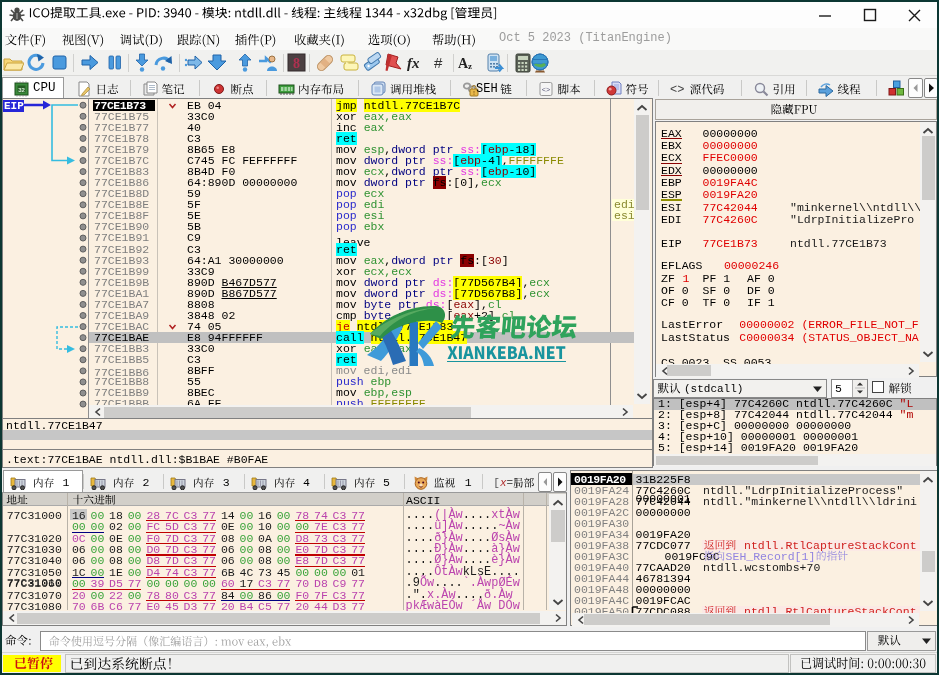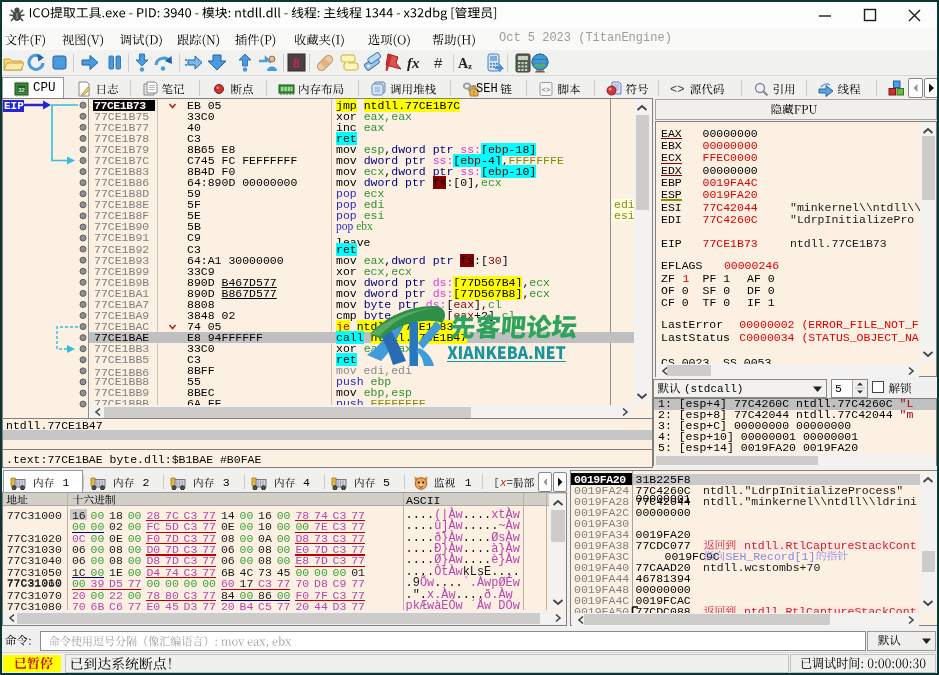--- a/index.html
+++ b/index.html
@@ -352,21 +352,21 @@
     <circle cx="83" cy="272.88" r="3" fill="#8f8f8f" stroke="#5e5e5e" stroke-width="1"></circle>
     <circle cx="83" cy="283.95" r="3" fill="#8f8f8f" stroke="#5e5e5e" stroke-width="1"></circle>
     <circle cx="83" cy="295.02" r="3" fill="#8f8f8f" stroke="#5e5e5e" stroke-width="1"></circle>
     <circle cx="83" cy="306.09" r="3" fill="#8f8f8f" stroke="#5e5e5e" stroke-width="1"></circle>
   </svg>
 <div class="abs" style="left:92.5px;top:99.6px;width:62px;height:11.2px;background:#000;"></div>
 <div class="m" style="left:94px;top:99.6px;color:#fff;font-weight:bold;letter-spacing:-0.45px;">77CE1B73</div>
 <svg class="abs" style="left:168px;top:100.6px" width="10" height="10">
     <path d="M1.5 3 L4.5 6.5 L7.5 3" stroke="#b02020" stroke-width="1.5" fill="none"></path>
   </svg>
-<div class="m" style="left:187px;top:99.6px;color:#000;">EB 05</div>
+<div class="m" style="left:187px;top:99.6px;color:#000;">EB 04</div>
 <div class="m" style="left:336px;top:99.6px;"><span style="background:#ffff00;color:#000000">jmp</span><span style="color:#000000"> </span><span style="background:#ffff00;color:#000000">ntdll.77CE1B7C</span></div>
 <div class="m" style="left:94px;top:110.67px;color:#7f7f7f;">77CE1B75</div>
 <div class="m" style="left:187px;top:110.67px;color:#000;">33C0</div>
 <div class="m" style="left:336px;top:110.67px;"><span style="color:#000000">xor</span><span style="color:#000000"> </span><span style="color:#2f9232">eax</span><span style="color:#2f9232">,</span><span style="color:#2f9232">eax</span></div>
 <div class="m" style="left:94px;top:121.74px;color:#7f7f7f;">77CE1B77</div>
 <div class="m" style="left:187px;top:121.74px;color:#000;">40</div>
 <div class="m" style="left:336px;top:121.74px;"><span style="color:#000000">inc</span><span style="color:#000000"> </span><span style="color:#2f9232">eax</span></div>
 <div class="m" style="left:94px;top:132.81px;color:#7f7f7f;">77CE1B78</div>
 <div class="m" style="left:187px;top:132.81px;color:#000;">C3</div>
 <div class="m" style="left:336px;top:132.81px;"><span style="background:#00ffff;color:#000000">ret</span></div>
@@ -390,21 +390,21 @@
 <div class="m" style="left:336px;top:199.23px;"><span style="color:#2a2acc">pop</span><span style="color:#000000"> </span><span style="color:#2f9232">edi</span></div>
 <div class="abs" style="left:611.5px;top:199.23px;width:23px;height:11px;background:#ffffd8;"></div>
 <div class="m" style="left:614px;top:199.23px;color:#8a8a30;">edi</div>
 <div class="m" style="left:94px;top:210.3px;color:#7f7f7f;">77CE1B8F</div>
 <div class="m" style="left:187px;top:210.3px;color:#000;">5E</div>
 <div class="m" style="left:336px;top:210.3px;"><span style="color:#2a2acc">pop</span><span style="color:#000000"> </span><span style="color:#2f9232">esi</span></div>
 <div class="abs" style="left:611.5px;top:210.3px;width:23px;height:11px;background:#ffffd8;"></div>
 <div class="m" style="left:614px;top:210.3px;color:#8a8a30;">esi</div>
 <div class="m" style="left:94px;top:221.37px;color:#7f7f7f;">77CE1B90</div>
 <div class="m" style="left:187px;top:221.37px;color:#000;">5B</div>
-<div class="m" style="left:336px;top:221.37px;font-family:Liberation Serif, serif;"><span style="color:#2a2acc">pop</span><span style="color:#000000"> </span><span style="color:#2f9232">ebx</span></div>
+<div class="m" style="left:336px;top:221.37px;"><span style="color:#2a2acc">pop</span><span style="color:#000000"> </span><span style="color:#2f9232">ebx</span></div>
 <div class="m" style="left:94px;top:232.44px;color:#7f7f7f;">77CE1B91</div>
 <div class="m" style="left:187px;top:232.44px;color:#000;">C9</div>
 <div class="m" style="left:336px;top:237px;"><span style="color:#000000">leave</span></div>
 <div class="m" style="left:94px;top:243.51px;color:#7f7f7f;">77CE1B92</div>
 <div class="m" style="left:187px;top:243.51px;color:#000;">C3</div>
 <div class="m" style="left:336px;top:243.51px;"><span style="background:#00ffff;color:#000000">ret</span></div>
 <div class="m" style="left:94px;top:254.58px;color:#7f7f7f;">77CE1B93</div>
 <div class="m" style="left:187px;top:254.58px;color:#000;">64:A1 30000000</div>
 <div class="m" style="left:336px;top:254.58px;"><span style="color:#000000">mov</span><span style="color:#000000"> </span><span style="color:#2f9232">eax</span><span style="color:#000000">,</span><span style="color:#000080">dword ptr </span><span style="background:#8b0000;color:#000000">fs</span><span style="color:#000000">:</span><span style="color:#000000">[</span><span style="color:#8b0000">30</span><span style="color:#000000">]</span></div>
 <div class="m" style="left:94px;top:265.65px;color:#7f7f7f;">77CE1B99</div>
@@ -574,21 +574,21 @@
 <div class="m" style="left:658px;top:409.27px;"><span style="color:#000">2: [esp+8] 77C42044 ntdll.77C42044 </span><span style="color:#b00000">"m</span></div>
 <div class="m" style="left:658px;top:420.34px;"><span style="color:#000">3: [esp+C] 00000000 00000000</span></div>
 <div class="m" style="left:658px;top:431.41px;"><span style="color:#000">4: [esp+10] 00000001 00000001</span></div>
 <div class="m" style="left:658px;top:442.48px;"><span style="color:#000">5: [esp+14] 0019FA20 0019FA20</span></div>
 <div class="abs" style="left:654px;top:454px;width:282px;height:12px;background:#f3f2f0;"></div>
 <div class="abs" style="left:656px;top:455.5px;width:162px;height:9px;background:#cdccca;"></div>
 <div class="abs" style="left:2px;top:417.5px;width:651px;height:50px;background:#fbf0e1;border:1px solid #808080;"></div>
 <div class="abs" style="left:3px;top:429.6px;width:649px;height:10.5px;background:#c6c6c6;"></div>
 <div class="m" style="left:6px;top:419.8px;color:#000;">ntdll.77CE1B47</div>
 <div class="abs" style="left:2px;top:448.5px;width:651px;height:1px;background:#808080;"></div>
-<div class="m" style="left:6px;top:453.8px;color:#000;">.text:77CE1BAE byte.dll:$B1BAE #B0FAE</div>
+<div class="m" style="left:6px;top:453.8px;color:#000;">.text:77CE1BAE ntdll.dll:$B1BAE #B0FAE</div>
 <div class="abs" style="left:2px;top:470px;width:566px;height:22px;background:#f0f0ef;"></div>
 <div class="abs" style="left:3px;top:470px;width:80.2px;height:22px;background:#fff;border:1px solid #9a9a9a;border-bottom:none;"></div>
 <svg class="abs" style="left:10px;top:476px" width="16" height="14">
     <path d="M1 2 L5 2 L6 4 L6 10 L1 10 Z" fill="#e8b83c" stroke="#a07818" stroke-width="0.8"></path>
     <rect x="5" y="3.5" width="10" height="7.5" fill="#ccd4dc" stroke="#778"></rect>
     <g stroke="#99a" stroke-width="1">
       <path d="M7 4.5 L7 10 M9.5 4.5 L9.5 10 M12 4.5 L12 10"></path>
     </g>
     <circle cx="4" cy="11.8" r="2" fill="#555" stroke="#222"></circle>
     <circle cx="12.5" cy="11.8" r="2" fill="#555" stroke="#222"></circle>

